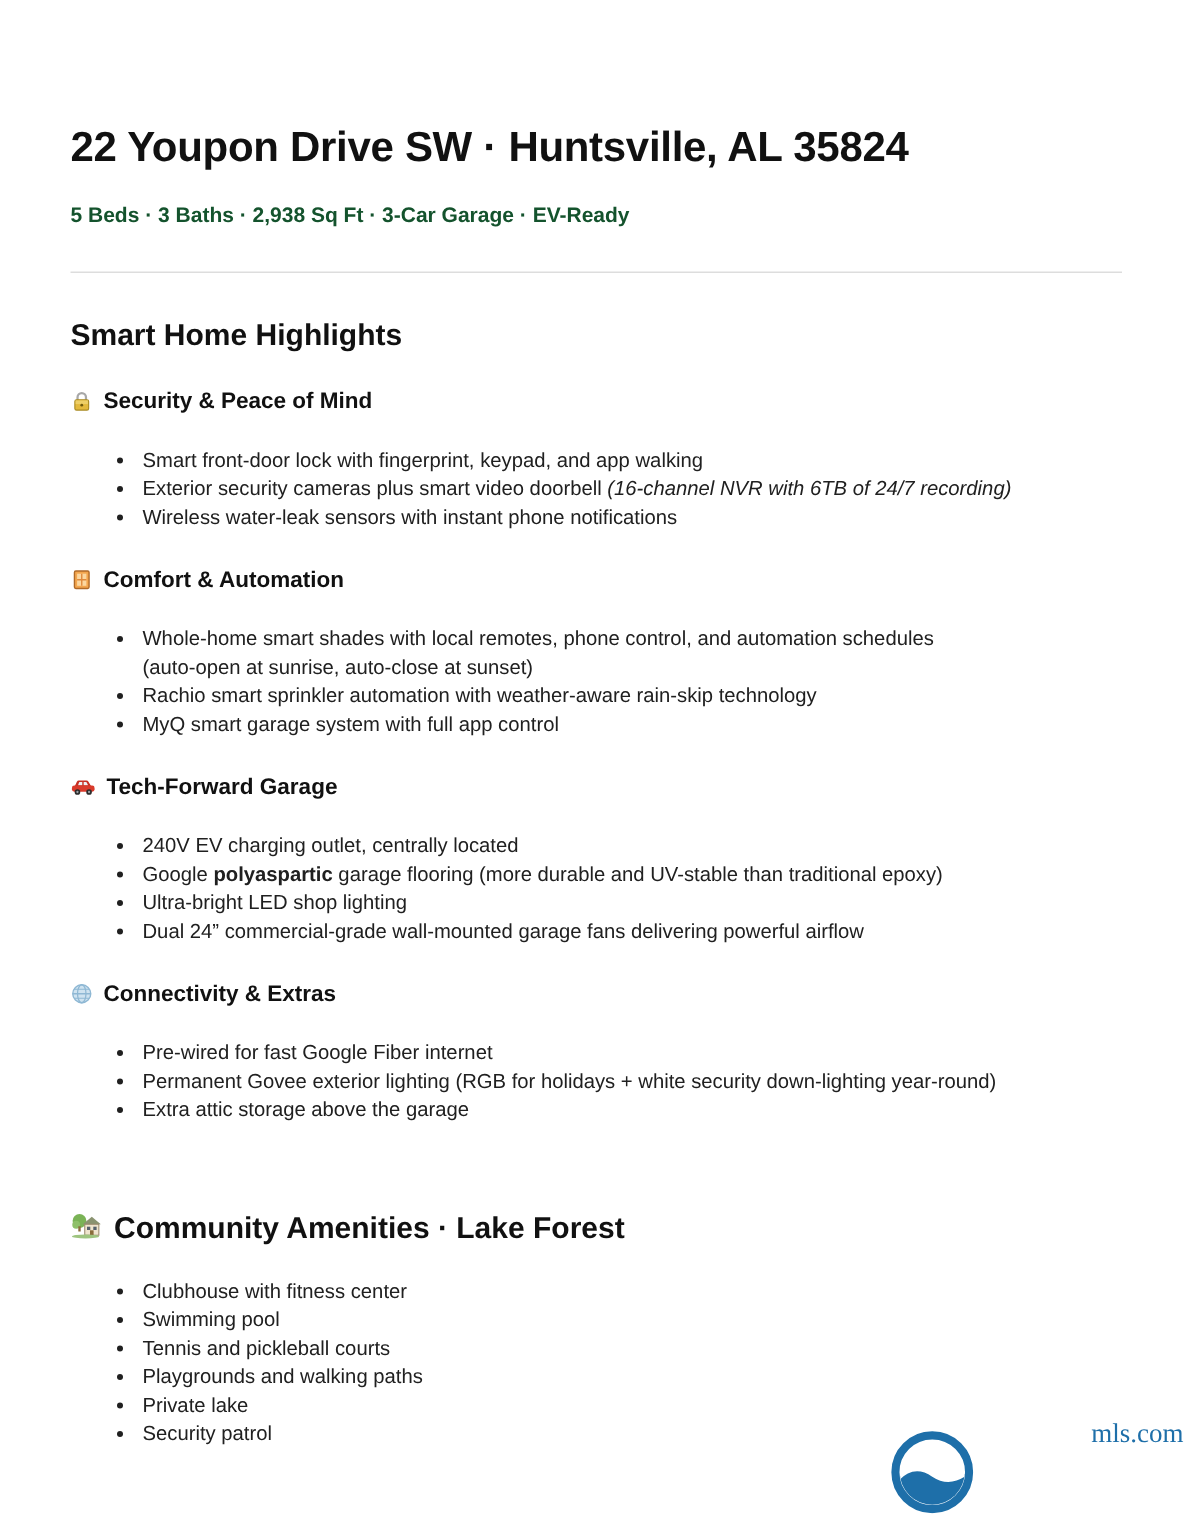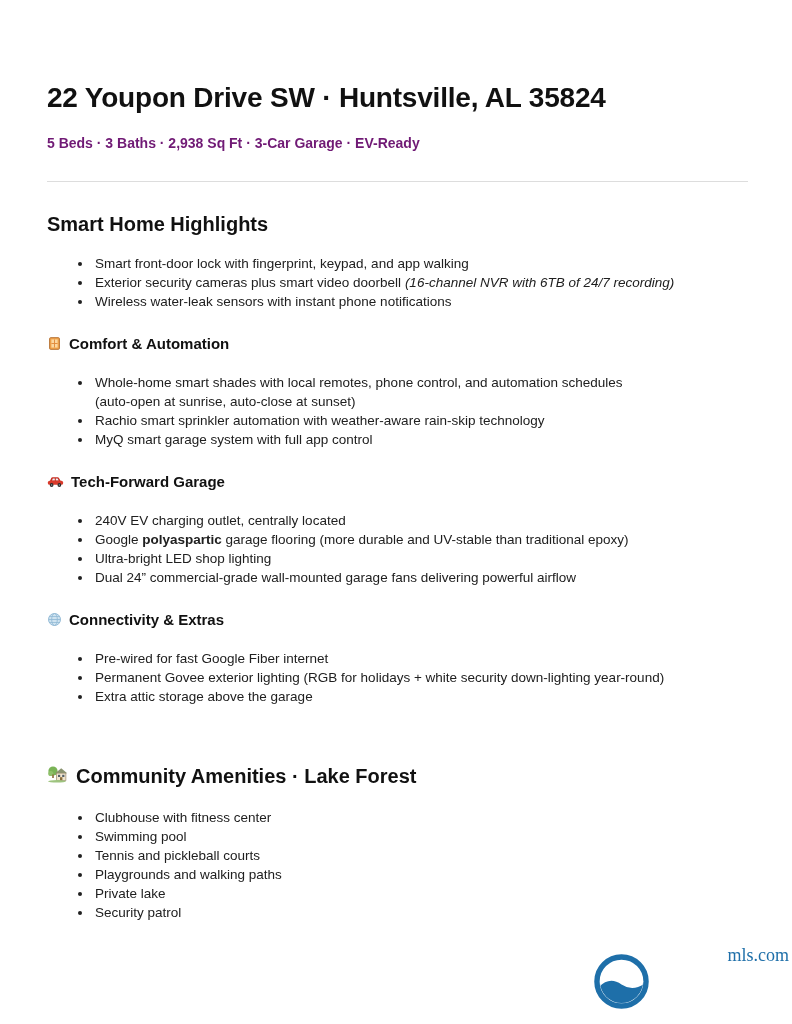--- a/index.html
+++ b/index.html
@@ -22,21 +22,21 @@
     font-size: 28px;
     font-weight: 700;
     color: #111111;
     line-height: 30px;
     letter-spacing: -0.2px;
   }
   .listing-subtitle {
     margin-top: 22px;
     font-size: 14px;
     font-weight: 700;
-    color: #701a75;
+    color: #14532d;
     line-height: 16px;
   }
   .divider {
     border: none;
     border-top: 1px solid #dddddd;
     margin-top: 30px;
   }
   .h2 {
     font-size: 20px;
     font-weight: 700;
@@ -111,20 +111,31 @@
 <div class="page">
 
   <div class="listing-title">22 Youpon Drive SW · Huntsville, AL 35824</div>
   <div class="listing-subtitle">5 Beds · 3 Baths · 2,938 Sq Ft · 3-Car Garage · EV-Ready</div>
 
   <hr class="divider">
 
   <div class="h2 smart-home-heading">Smart Home Highlights</div>
 
   <div class="sub-section">
+    <div class="h3">
+      <span class="icon">
+        <svg width="15" height="15" viewBox="0 0 16 16">
+          <path d="M5 7.2 V5.2 A3 3 0 0 1 11 5.2 V7.2" fill="none" stroke="#a8a8a8" stroke-width="1.6"></path>
+          <rect x="3.1" y="6.9" width="9.8" height="7.4" rx="1.2" fill="#e3b93d" stroke="#a98a22" stroke-width="0.8"></rect>
+          <rect x="3.6" y="7.4" width="8.8" height="2.6" fill="#f0d472" opacity="0.8"></rect>
+          <circle cx="8" cy="10.8" r="1" fill="#6f5a0e"></circle>
+        </svg>
+      </span>
+      <span>Security &amp; Peace of Mind</span>
+    </div>
     <ul class="bullets">
         <li><span>Smart front-door lock with fingerprint, keypad, and app walking</span></li>
         <li><span>Exterior security cameras plus smart video doorbell </span><span style="font-style: italic;">(16-channel NVR with 6TB of 24/7 recording)</span></li>
         <li><span>Wireless water-leak sensors with instant phone notifications</span></li>
       </ul>
   </div>
 
   <div class="sub-section">
     <div class="h3">
       <span class="icon">

